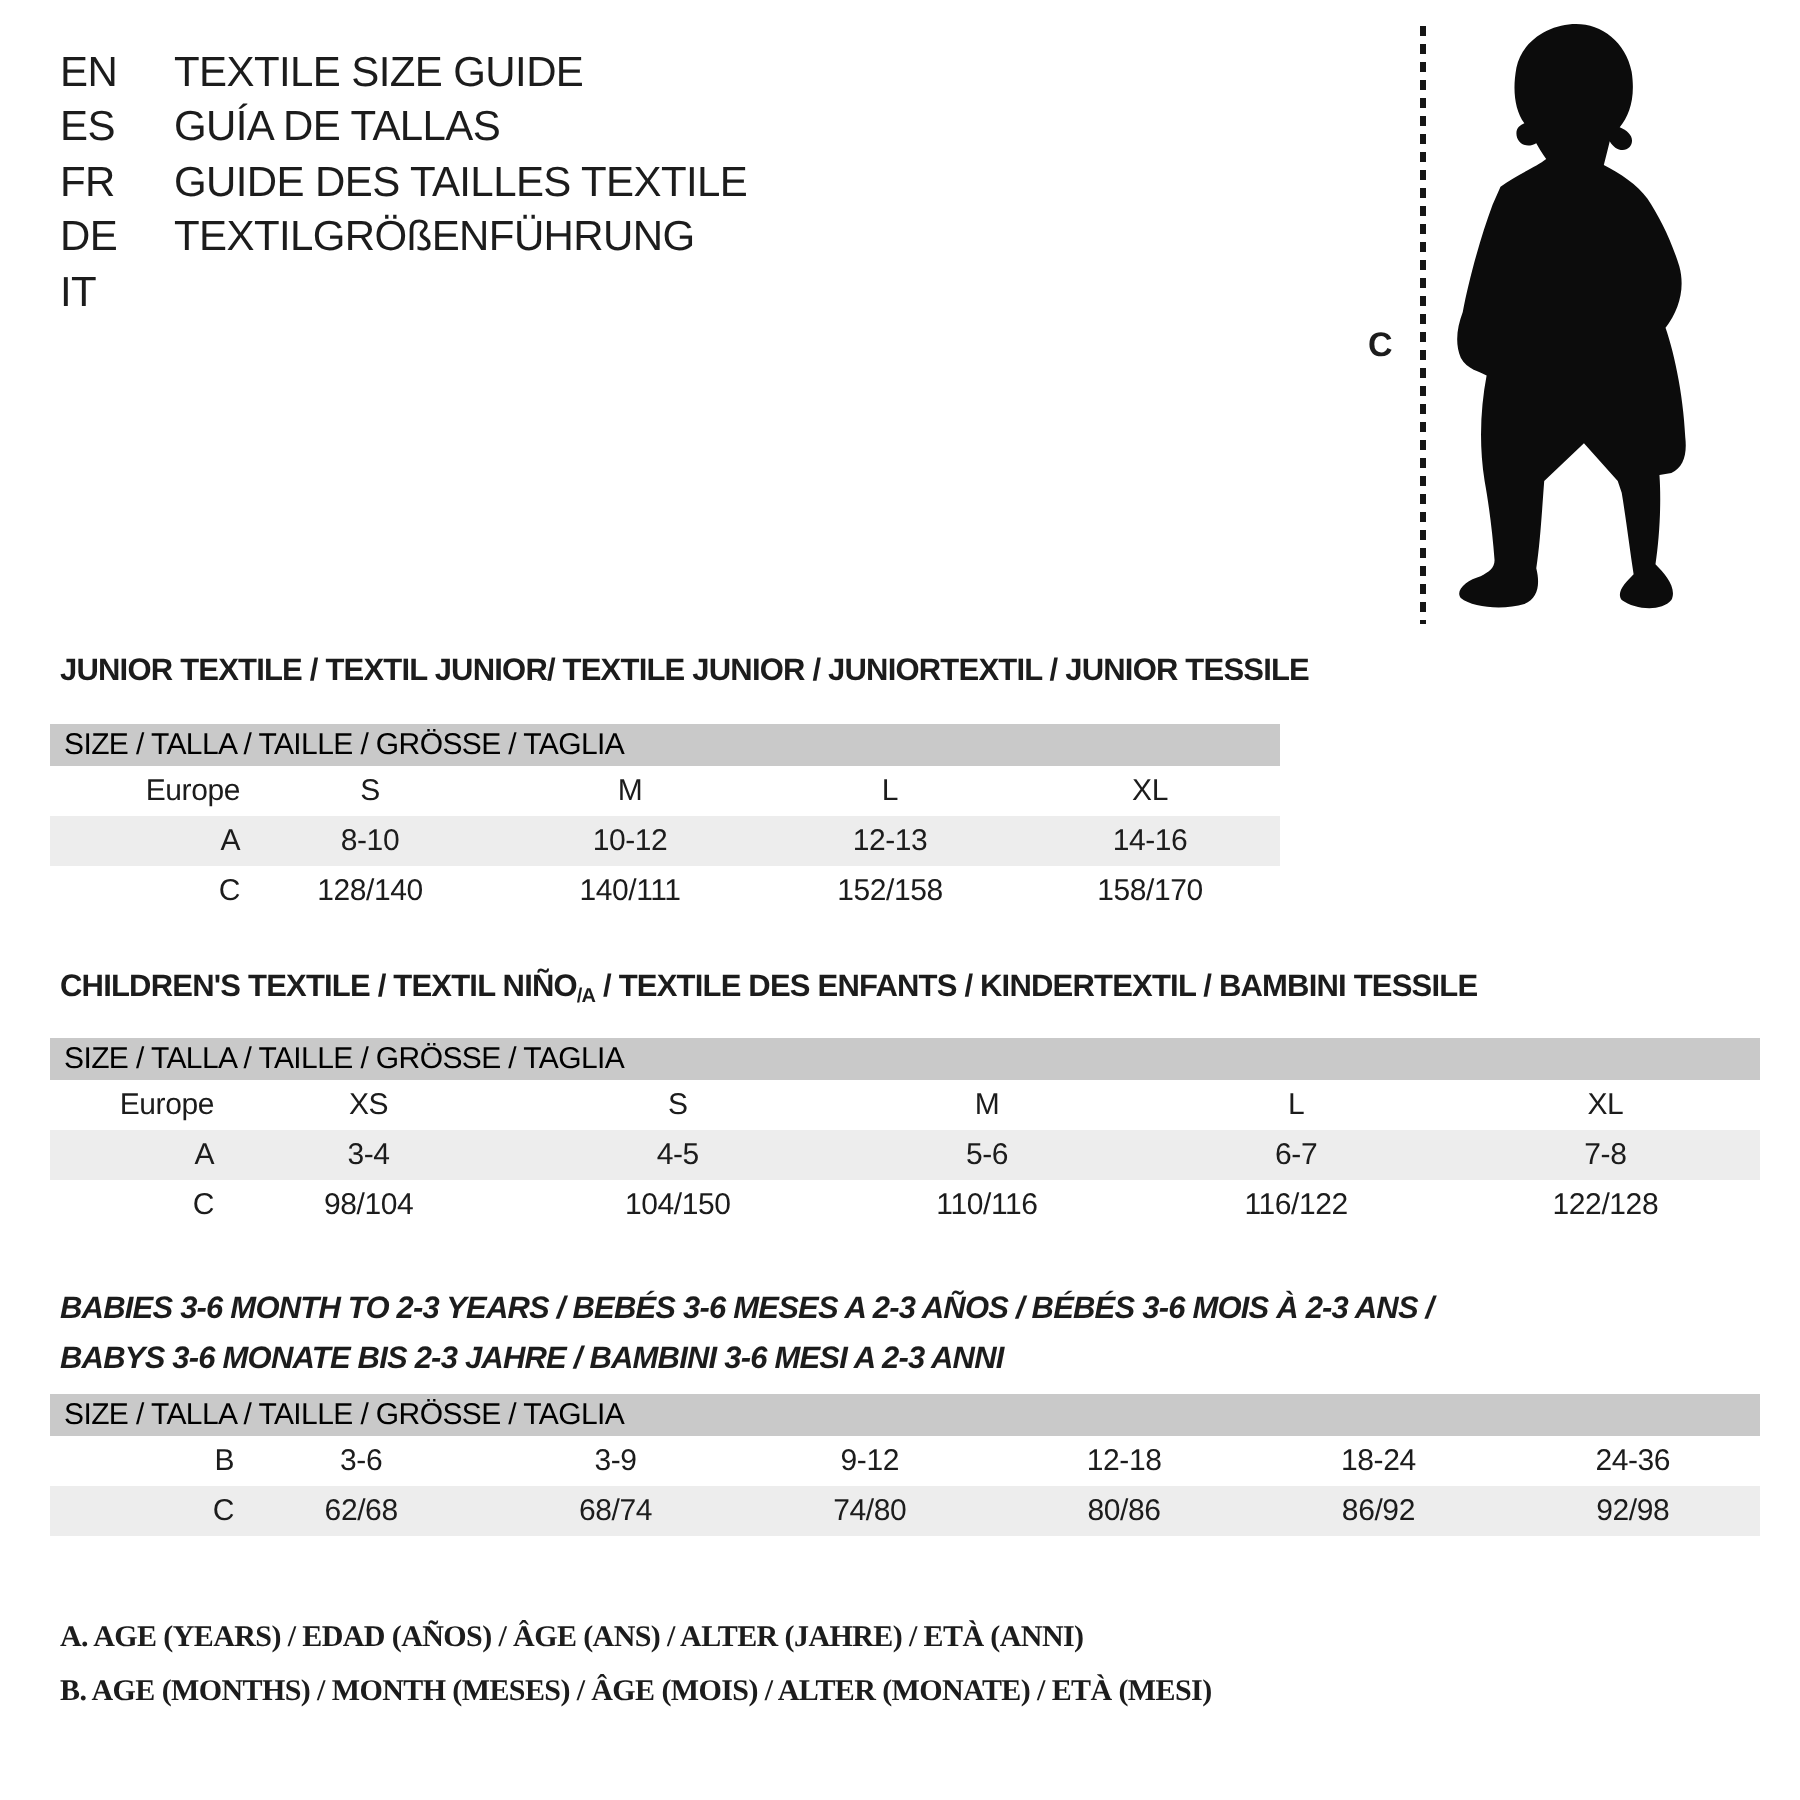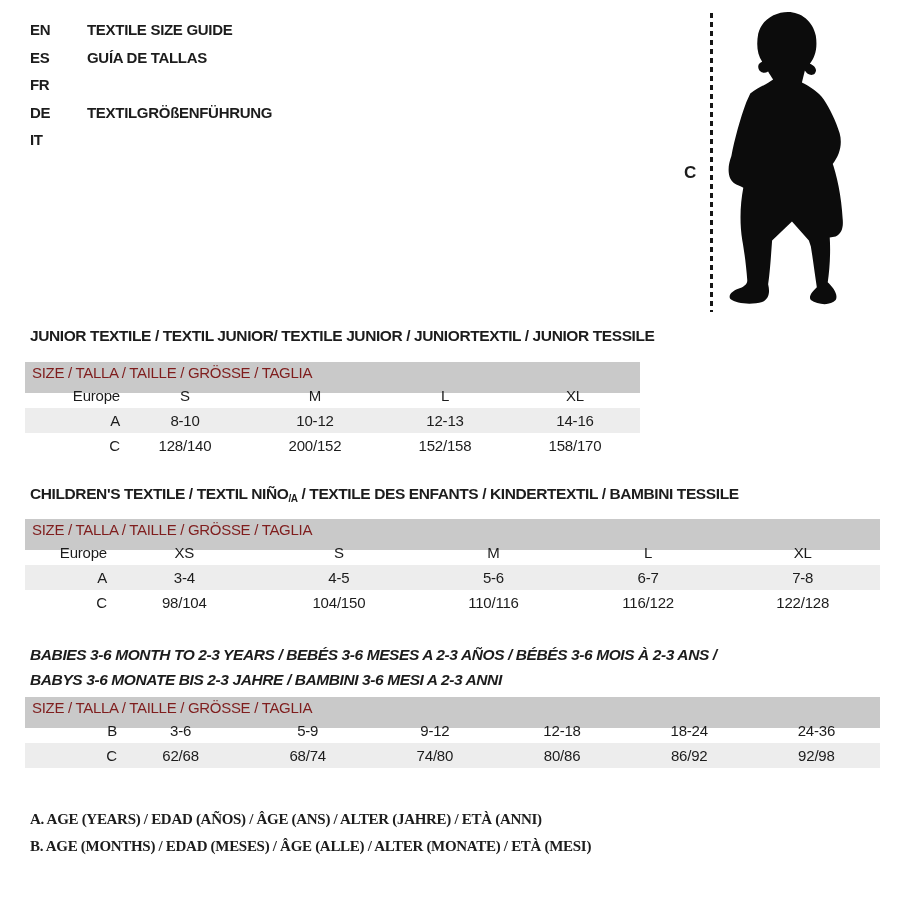--- a/index.html
+++ b/index.html
@@ -4,37 +4,37 @@
 <style>
   html,body{margin:0;padding:0;background:#ffffff;}
   .page{
     position:relative;width:900px;height:900px;background:#ffffff;overflow:hidden;
     font-family:"Liberation Sans", sans-serif;color:#1c1c1c;
   }
   .abs{position:absolute;}
 
   
   .langs{left:30px;top:21px;}
-  .lang-row{display:flex;align-items:flex-start;height:27.5px;font-size:15px;font-weight:bold;letter-spacing:-0.3px;}
+  .lang-row{display:flex;align-items:flex-end;height:27.5px;font-size:21px;font-weight:normal;letter-spacing:-0.3px;}
   .lang-code{width:57px;flex:0 0 57px;}
 
   
   .dotline{left:710px;top:13px;width:3px;height:299px;
     background:repeating-linear-gradient(to bottom,#161616 0 5px,transparent 5px 9px);}
   .c-label{left:684px;top:163px;font-size:17px;font-weight:bold;}
   .baby{left:725px;top:8px;}
 
   
   .sec-title{left:30px;font-size:15.5px;font-weight:bold;letter-spacing:-0.4px;white-space:nowrap;}
   .sec-title sub{font-size:10px;vertical-align:-3px;}
   .two-line{white-space:normal;width:700px;line-height:25px;font-style:italic;}
 
   
-  .size-bar{left:25px;height:31px;background:#c9c9c9;box-sizing:border-box;
-    font-size:15px;line-height:21px;padding-left:7px;color:#7f1d1d;letter-spacing:-0.3px;}
+  .size-bar{left:25px;height:21px;background:#c9c9c9;box-sizing:border-box;
+    font-size:15px;line-height:21px;padding-left:7px;color:#000000;letter-spacing:-0.3px;}
 
   
   table{border-collapse:collapse;table-layout:fixed;}
   td{height:25px;font-size:15px;text-align:center;padding:0;letter-spacing:-0.2px;white-space:nowrap;}
   td.lbl{text-align:right;padding-left:7px;}
   tr.shaded{background:#ededed;}
 
   
   .notes{left:30px;top:806px;font-size:15px;font-weight:bold;letter-spacing:-0.3px;line-height:27px;font-family:Liberation Serif, serif;}
 </style>
@@ -47,20 +47,21 @@
     <div class="lang-row">
       <span class="lang-code">EN</span>
       <span>TEXTILE SIZE GUIDE</span>
     </div>
     <div class="lang-row">
       <span class="lang-code">ES</span>
       <span>GUÍA DE TALLAS</span>
     </div>
     <div class="lang-row">
       <span class="lang-code">FR</span>
+      <span>GUIDE DES TAILLES TEXTILE</span>
     </div>
     <div class="lang-row">
       <span class="lang-code">DE</span>
       <span>TEXTILGRÖßENFÜHRUNG</span>
     </div>
     <div class="lang-row">
       <span class="lang-code">IT</span>
     </div>
   </div>
 
@@ -113,21 +114,21 @@
     <tr class="shaded">
       <td class="lbl">A</td>
       <td>8-10</td>
       <td>10-12</td>
       <td>12-13</td>
       <td>14-16</td>
     </tr>
     <tr>
       <td class="lbl">C</td>
       <td>128/140</td>
-      <td>200/152</td>
+      <td>140/111</td>
       <td>152/158</td>
       <td>158/170</td>
     </tr>
   </tbody>
     </table>
 
   <div class="abs sec-title" style="top:485px;"><span>CHILDREN'S TEXTILE / TEXTIL NIÑO</span><sub>/A</sub><span> / TEXTILE DES ENFANTS / KINDERTEXTIL / BAMBINI TESSILE</span></div>
   <div class="abs size-bar" style="top:519px;width:855px;">SIZE / TALLA / TAILLE / GRÖSSE / TAGLIA</div>
   <table class="abs" style="left:25px;top:540px;width:855px;">
     <colgroup>
@@ -178,36 +179,36 @@
         <col>
         <col>
         <col>
         <col>
         <col>
       </colgroup>
     <tbody>
         <tr>
       <td class="lbl">B</td>
       <td>3-6</td>
-      <td>5-9</td>
+      <td>3-9</td>
       <td>9-12</td>
       <td>12-18</td>
       <td>18-24</td>
       <td>24-36</td>
     </tr>
     <tr class="shaded">
       <td class="lbl">C</td>
       <td>62/68</td>
       <td>68/74</td>
       <td>74/80</td>
       <td>80/86</td>
       <td>86/92</td>
       <td>92/98</td>
     </tr>
   </tbody>
     </table>
 
   <div class="abs notes">
     <div>A. AGE (YEARS) / EDAD (AÑOS) / ÂGE (ANS) / ALTER (JAHRE) / ETÀ (ANNI)</div>
-    <div>B. AGE (MONTHS) / EDAD (MESES) / ÂGE (ALLE) / ALTER (MONATE) / ETÀ (MESI)</div>
+    <div>B. AGE (MONTHS) / MONTH (MESES) / ÂGE (MOIS) / ALTER (MONATE) / ETÀ (MESI)</div>
   </div>
 
 </div>
 
 </body></html>

